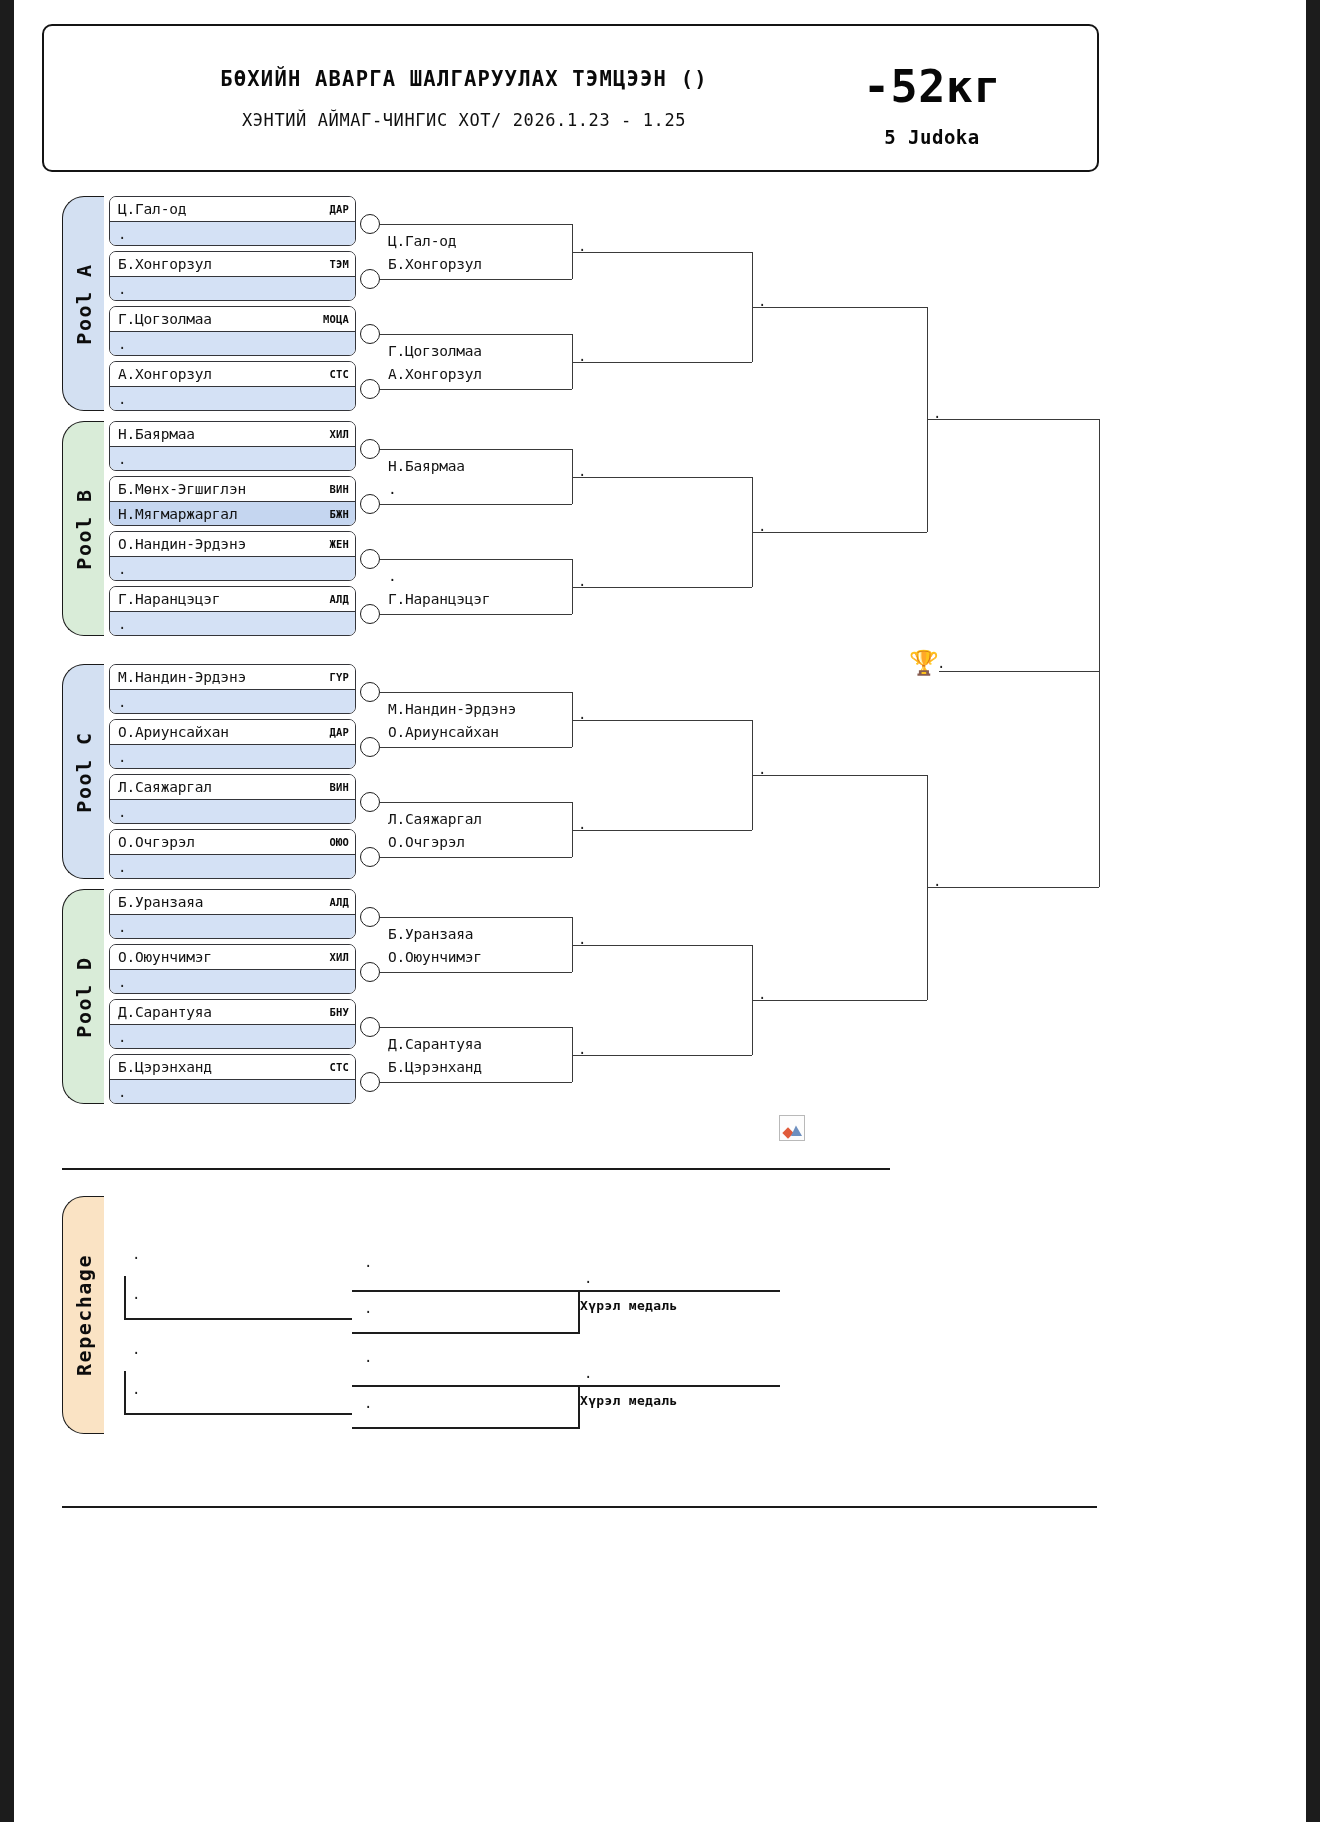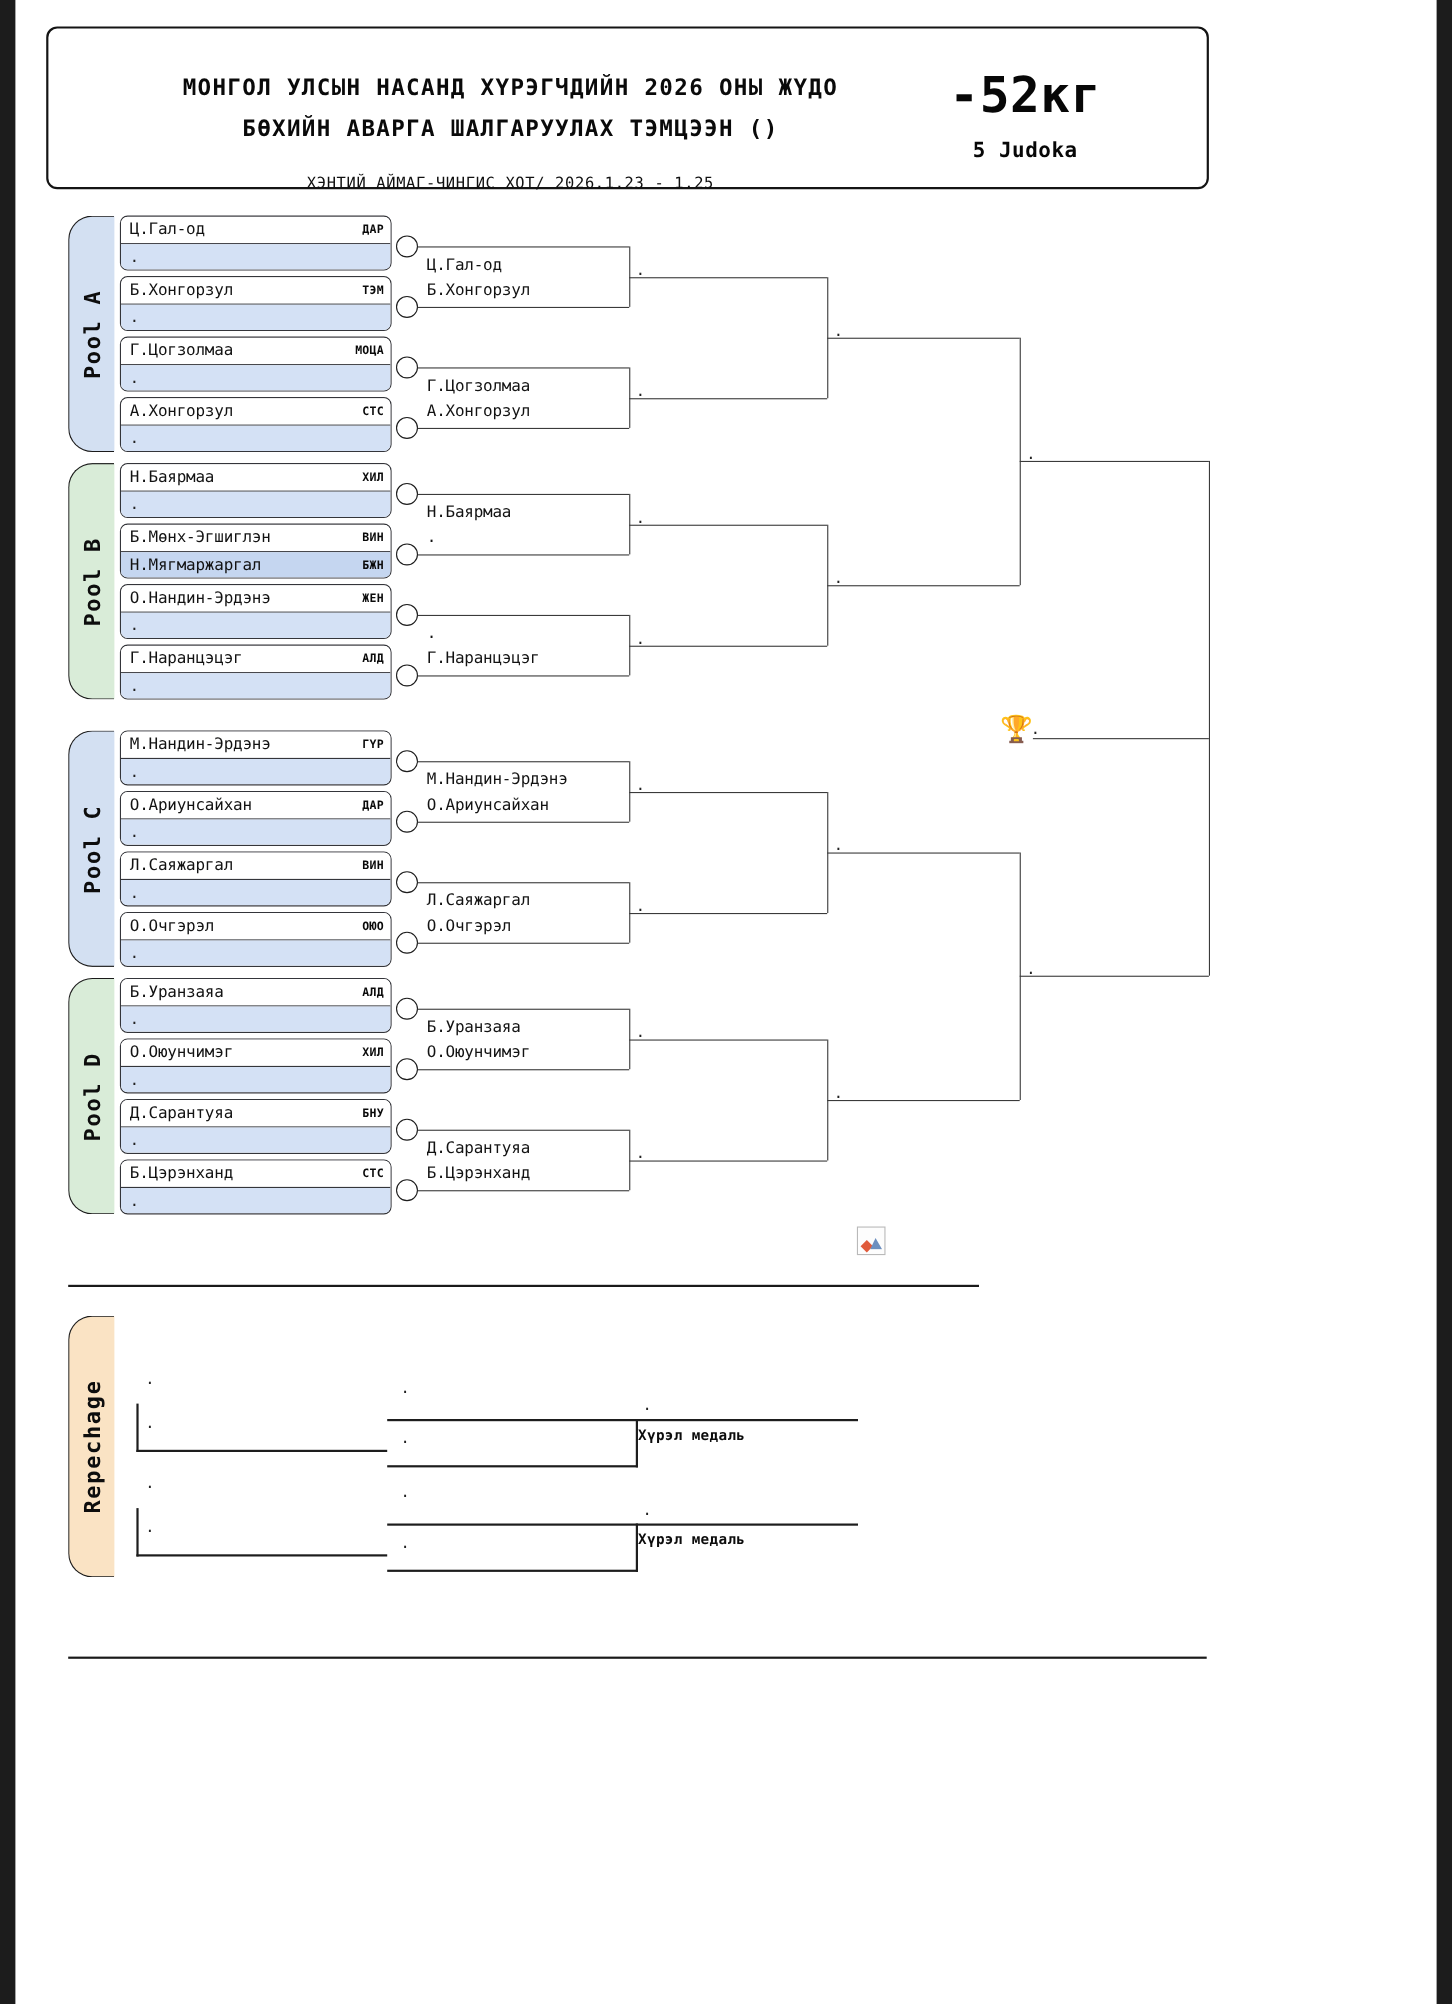--- a/index.html
+++ b/index.html
@@ -26,22 +26,22 @@
   }
   .title-wrap {
     position: absolute; left: 40px; top: 34px; width: 760px;
     text-align: center;
   }
   .title-line {
     font-size: 20.5px; font-weight: bold; letter-spacing: 1.2px;
     color: #0a0a0a; line-height: 38px; white-space: nowrap;
   }
   .subtitle-line {
-    font-size: 14px; font-weight: normal; letter-spacing: 0.6px;
-    color: #101010; margin-top: 23px; white-space: nowrap;
+    font-size: 17px; font-weight: normal; letter-spacing: 0.6px;
+    color: #101010; margin-top: 12px; white-space: nowrap;
   }
   .weight-wrap {
     position: absolute; right: 50px; top: 36px; text-align: center; width: 230px;
   }
   .weight-class {
     font-size: 45px; font-weight: bold; color: #070707;
     letter-spacing: 0.5px; line-height: 50px;
   }
   .judoka-count {
     font-size: 19px; font-weight: bold; color: #070707;
@@ -170,21 +170,20 @@
     clip-path: polygon(0 100%, 45% 25%, 100% 100%);
   }
 </style>
 </head>
 <body>
 
 <div class="page">
 
   <div class="header-box">
     <div class="title-wrap">
-      <div class="title-line">МОНГОЛ УЛСЫН НАСАНД ХҮРЭГЧДИЙН 2026 ОНЫ ЖҮДО</div>
       <div class="title-line">БӨХИЙН АВАРГА ШАЛГАРУУЛАХ ТЭМЦЭЭН ()</div>
       <div class="subtitle-line">ХЭНТИЙ АЙМАГ-ЧИНГИС ХОТ/ 2026.1.23 - 1.25</div>
     </div>
     <div class="weight-wrap">
       <div class="weight-class">-52кг</div>
       <div class="judoka-count">5 Judoka</div>
     </div>
   </div>
 
   <div id="bracket-root">

